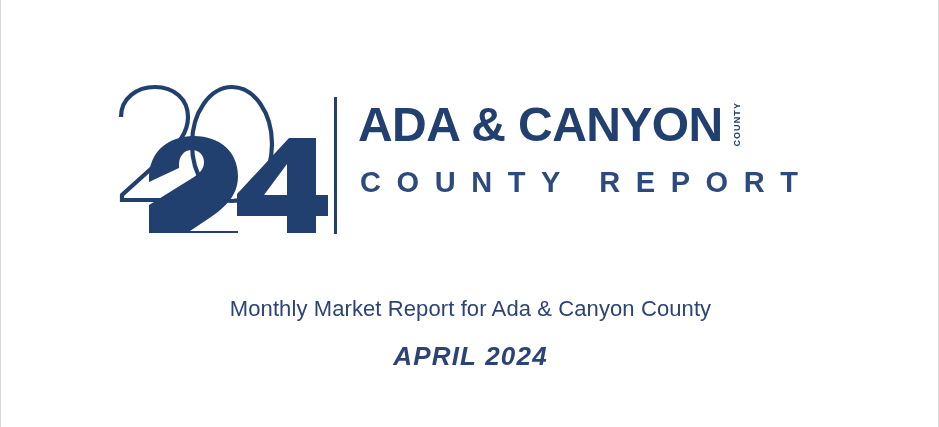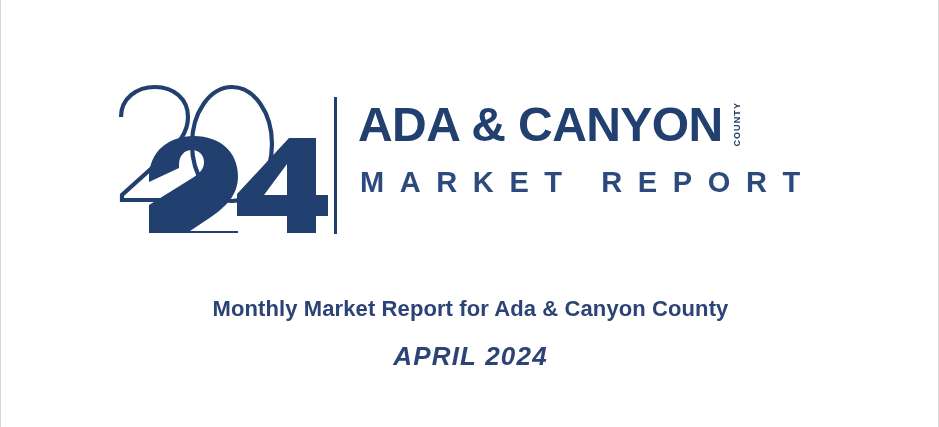--- a/index.html
+++ b/index.html
@@ -109,21 +109,21 @@
     position: absolute;
     left: 0px;
     top: 296px;
     width: 939px;
     text-align: center;
   }
   #report-subtitle {
     font-family: "Liberation Sans", sans-serif;
     font-size: 22px;
     line-height: 26px;
-    font-weight: bold;
+    font-weight: normal;
     color: #2b4375;
     letter-spacing: 0.1px;
   }
   #report-period {
     margin-top: 20px;
     font-family: "Liberation Sans", sans-serif;
     font-size: 26px;
     line-height: 28px;
     font-weight: bold;
     color: #2b4375;
@@ -160,21 +160,21 @@
       </svg>
     </div>
 
     <div id="logo-divider"></div>
 
     <div id="wordmark">
       <div id="wordmark-primary-row">
         <span id="wordmark-primary">ADA &amp; CANYON</span>
         <span id="wordmark-county">COUNTY</span>
       </div>
-      <div id="wordmark-secondary">MARKET REPORT</div>
+      <div id="wordmark-secondary">COUNTY REPORT</div>
     </div>
 
   </div>
 
   <div id="caption-block">
     <div id="report-subtitle">Monthly Market Report for Ada &amp; Canyon County</div>
     <div id="report-period">APRIL 2024</div>
   </div>
 
 </div>

